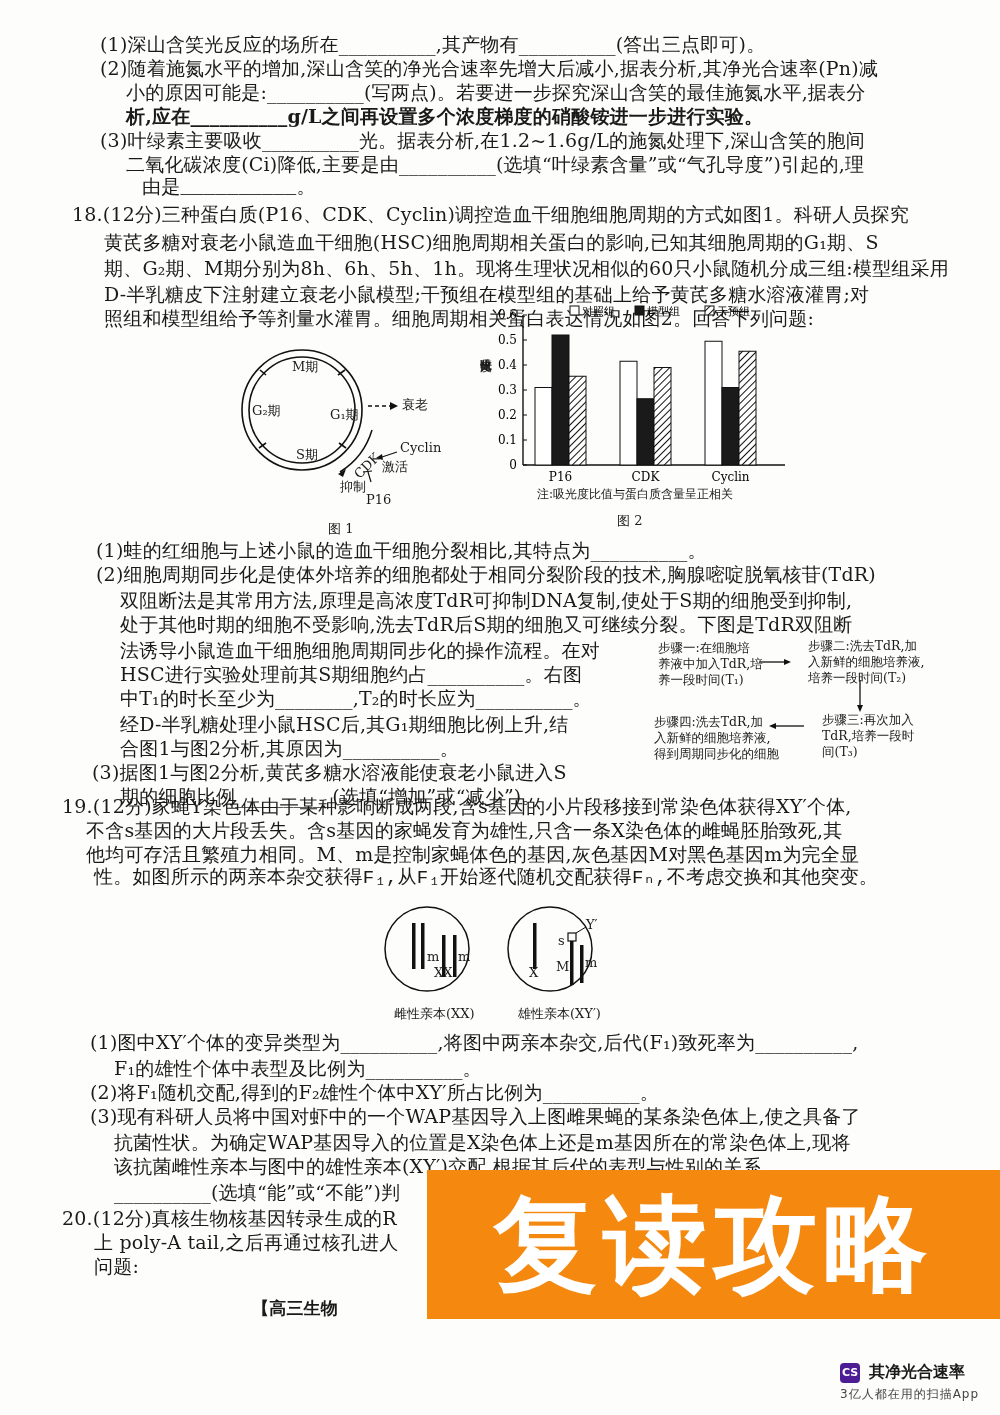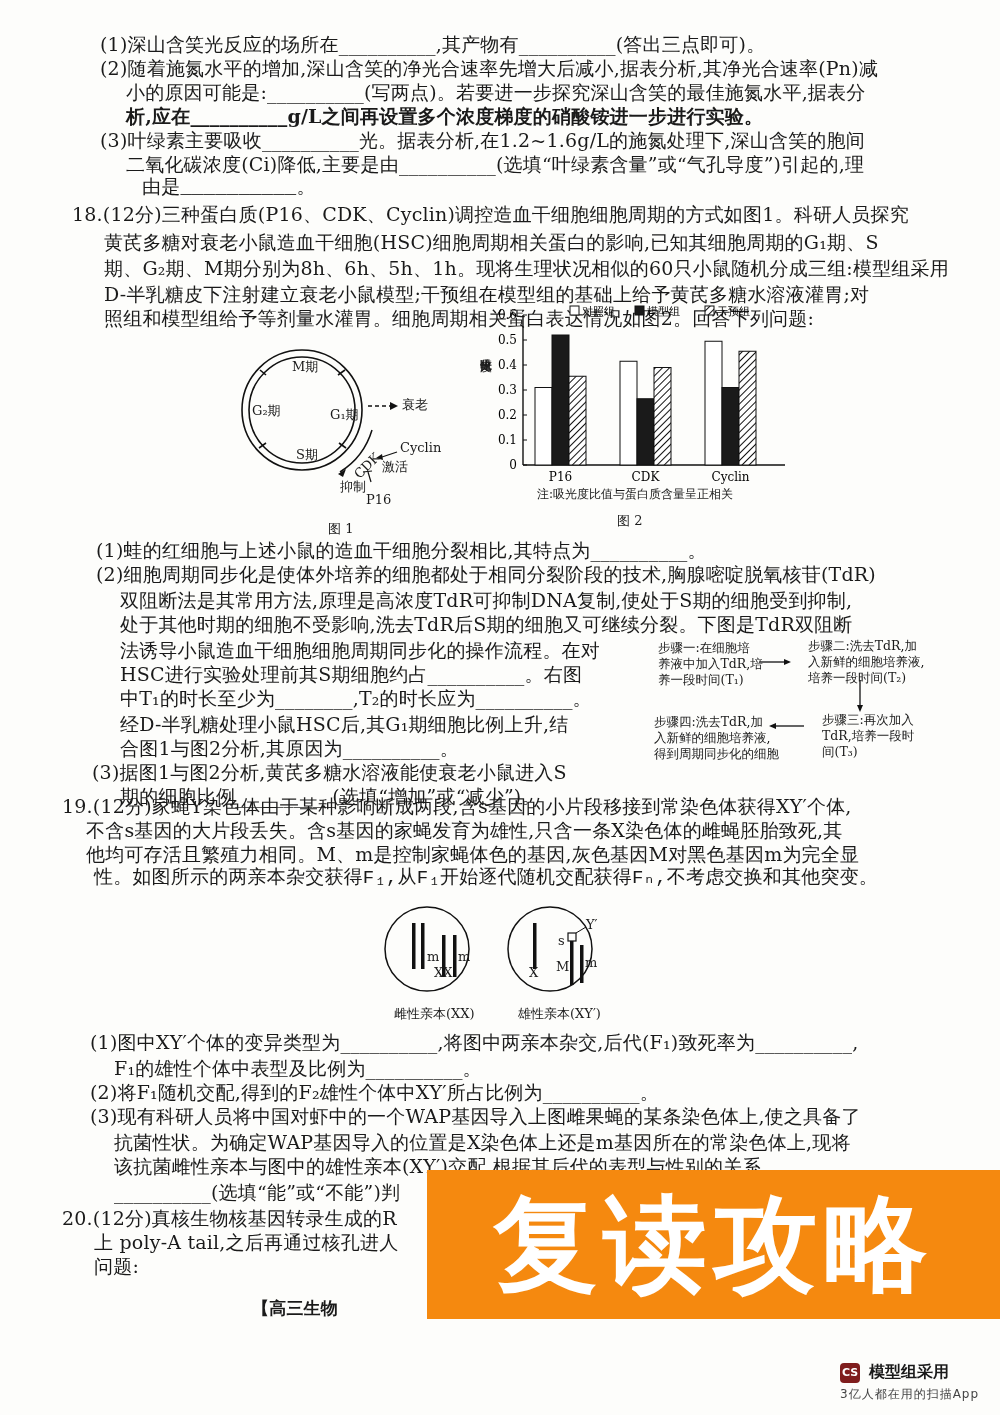--- a/index.html
+++ b/index.html
@@ -6,21 +6,21 @@
   body{width:1000px;height:1415px;position:relative;overflow:hidden;
        font-family:"DejaVu Serif","Liberation Serif",serif;color:#1a1a1a;}
   .ln{position:absolute;font-size:19px;line-height:24px;white-space:nowrap;letter-spacing:0.2px;}
   .fig{position:absolute;}
   .cap{position:absolute;font-size:13px;white-space:nowrap;}
   .flow{position:absolute;font-size:12.5px;line-height:16px;white-space:nowrap;margin-left:14px;}
   .banner{position:absolute;left:427px;top:1170px;width:573px;height:149px;background:#f5890f;
           color:#fff;font-family:"DejaVu Sans","Liberation Sans",sans-serif;font-size:104px;
           font-weight:bold;line-height:149px;text-align:center;letter-spacing:6px;}
   .cs{position:absolute;left:840px;top:1362px;font-family:"DejaVu Sans","Liberation Sans",sans-serif;}
-  .cs-badge{display:inline-block;width:20px;height:20px;background:#7f1d1d;color:#fff;border-radius:4px;
+  .cs-badge{display:inline-block;width:20px;height:20px;background:#4c1d95;color:#fff;border-radius:4px;
             font-size:11px;font-weight:bold;text-align:center;line-height:20px;vertical-align:middle;}
   .cs-name{font-size:16px;font-weight:bold;vertical-align:middle;margin-left:4px;}
   .cs-sub{display:block;font-size:12px;color:#444;margin-top:3px;letter-spacing:1px;}
 </style>
 </head>
 <body>
 
 <div class="ln" style="left:100px;top:32px;">(1)深山含笑光反应的场所在__________,其产物有__________(答出三点即可)。</div>
 <div class="ln" style="left:100px;top:56px;">(2)随着施氮水平的增加,深山含笑的净光合速率先增大后减小,据表分析,其净光合速率(Pn)减</div>
 <div class="ln" style="left:126px;top:80px;">小的原因可能是:__________(写两点)。若要进一步探究深山含笑的最佳施氮水平,据表分</div>
@@ -200,15 +200,15 @@
 <div class="ln" style="left:62px;top:1206px;">20.(12分)真核生物核基因转录生成的R</div>
 <div class="ln" style="left:94px;top:1230px;">上 poly-A tail,之后再通过核孔进人</div>
 <div class="ln" style="left:94px;top:1254px;">问题:</div>
 
 <div class="ln" style="left:252px;top:1296px;font-weight:bold;font-size:17px;font-family:'DejaVu Sans','Liberation Sans',sans-serif;">【高三生物</div>
 
 <div class="banner">复读攻略</div>
 
 <div class="cs">
   <span class="cs-badge">CS</span>
-  <span class="cs-name">模型组采用</span>
+  <span class="cs-name">其净光合速率</span>
   <span class="cs-sub">3亿人都在用的扫描App</span>
 </div>
 
 </body></html>

